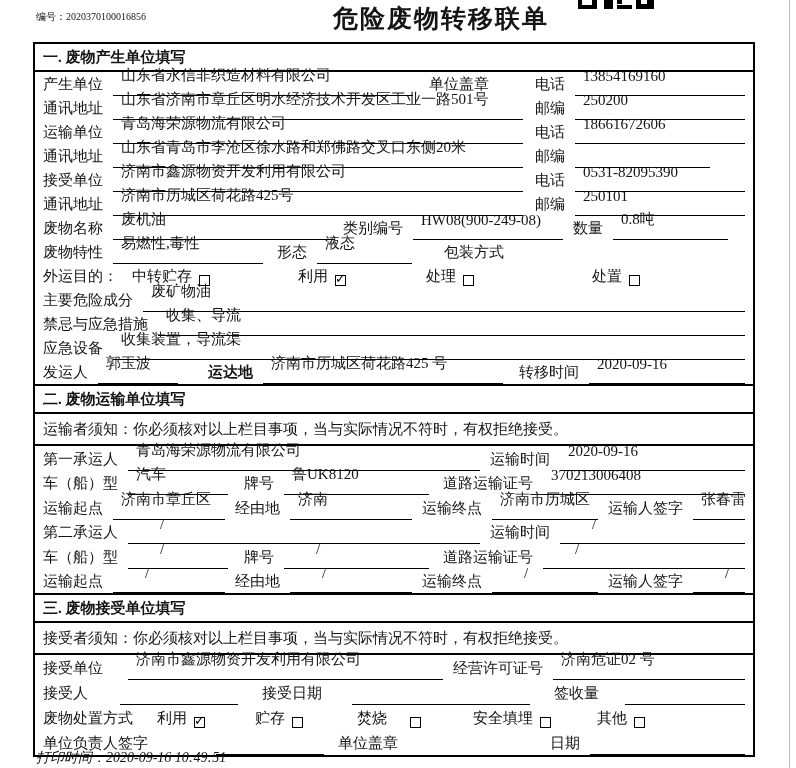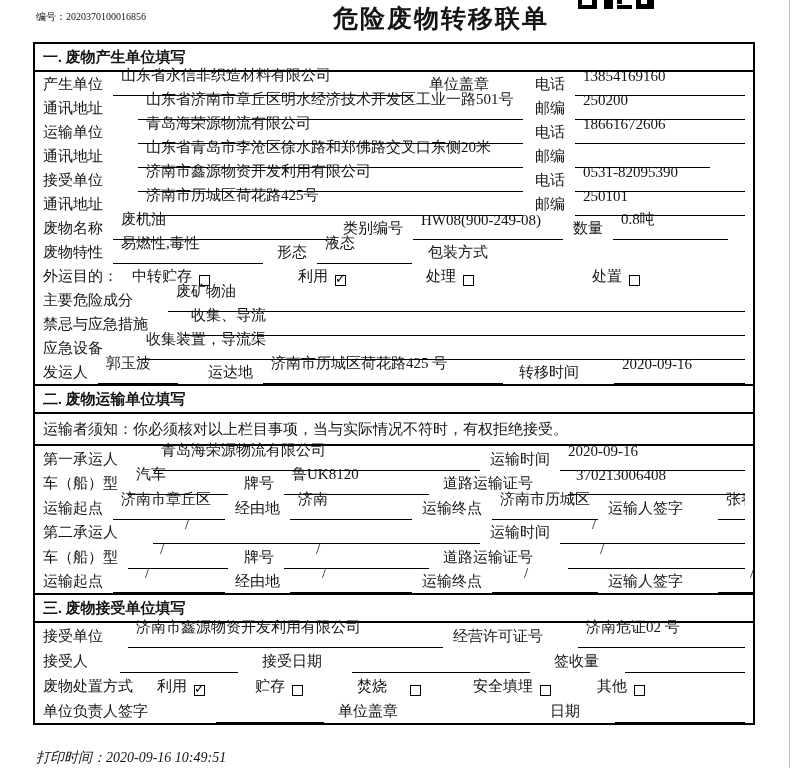--- a/index.html
+++ b/index.html
@@ -20,21 +20,21 @@
   .section + .section { border-top:2px solid #000; }
   .sec-h { font-weight:bold; font-size:15px; padding:4px 8px 3px; border-bottom:2px solid #000; white-space:nowrap; }
   .notice { padding:6px 8px 5px; border-bottom:2px solid #000; white-space:nowrap; }
 
   .row { display:flex; align-items:flex-end; height:24px; padding:0 8px; }
   .sec2 .row { height:24.5px; }
   .sec3 .row { height:25px; }
   .lbl { white-space:nowrap; margin-right:10px; padding-bottom:2px; flex:0 0 auto; }
   .u { border-bottom:1px solid #000; padding:0 4px 10px 8px; white-space:nowrap; overflow:hidden; flex:0 0 auto; min-height:17px; }
   .u.c { padding-left:32px; }
-  .fx { flex:1 1 auto;margin-left:25px; }
+  .fx { flex:1 1 auto; }
   .sp { flex:1 1 auto; }
 
   .opt { display:flex; align-items:flex-end; padding-bottom:2px; flex:0 0 auto; white-space:nowrap; }
   .cb { display:inline-block; width:11px; height:11px; border:1.5px solid #000; margin-left:7px; position:relative; flex:0 0 auto; }
   .cb.checked::after {
     content:"\2713"; position:absolute; left:-1px; top:-5px;
     font-size:13px; font-weight:bold; font-family:"DejaVu Sans",sans-serif; color:#000;
   }
   .footer { position:absolute; left:36px; top:749px; font-size:14px; white-space:nowrap;font-style:italic; }
 </style>
@@ -113,21 +113,21 @@
       <span class="u" style="width:150px;">HW08(900-249-08)</span>
       <span class="lbl" style="margin-left:10px;">数量</span>
       <span class="u" style="width:115px;">0.8吨</span>
     </div>
 
     <div class="row">
       <span class="lbl">废物特性</span>
       <span class="u" style="width:150px;">易燃性,毒性</span>
       <span class="lbl" style="margin-left:14px;">形态</span>
       <span class="u" style="width:95px;">液态</span>
-      <span class="lbl" style="margin-left:16px;font-family:Liberation Serif, serif;">包装方式</span>
+      <span class="lbl" style="margin-left:32px;font-family:Liberation Serif, serif;">包装方式</span>
     </div>
 
     <div class="row">
       <span class="lbl">外运目的：</span>
       <span class="opt" style="margin-left:4px;">
         <span>中转贮存</span>
         <span class="cb"></span>
       </span>
       <span class="opt" style="margin-left:88px;">
         <span>利用</span>
@@ -154,21 +154,21 @@
     </div>
 
     <div class="row">
       <span class="lbl">应急设备</span>
       <span class="u fx">收集装置，导流渠</span>
     </div>
 
     <div class="row">
       <span class="lbl">发运人</span>
       <span class="u" style="width:80px;">郭玉波</span>
-      <span class="lbl" style="margin-left:30px;">运达地</span>
+      <span class="lbl" style="margin-left:30px;font-weight:bold;">运达地</span>
       <span class="u" style="width:240px;">济南市历城区荷花路425 号</span>
       <span class="lbl" style="margin-left:16px;">转移时间</span>
       <span class="u fx">2020-09-16</span>
     </div>
   </div>
 
   <div class="section sec2">
     <div class="sec-h">二. 废物运输单位填写</div>
     <div class="notice">运输者须知：你必须核对以上栏目事项，当与实际情况不符时，有权拒绝接受。</div>
 
@@ -222,20 +222,21 @@
       <span class="u c" style="width:122px;">/</span>
       <span class="lbl" style="margin-left:10px;">运输终点</span>
       <span class="u c" style="width:106px;">/</span>
       <span class="lbl" style="margin-left:10px;">运输人签字</span>
       <span class="u fx c">/</span>
     </div>
   </div>
 
   <div class="section sec3">
     <div class="sec-h">三. 废物接受单位填写</div>
+    <div class="notice">接受者须知：你必须核对以上栏目事项，当与实际情况不符时，有权拒绝接受。</div>
 
     <div class="row">
       <span class="lbl">接受单位</span>
       <span class="u" style="width:315px;margin-left:15px;">济南市鑫源物资开发利用有限公司</span>
       <span class="lbl" style="margin-left:10px;">经营许可证号</span>
       <span class="u fx">济南危证02 号</span>
     </div>
 
     <div class="row">
       <span class="lbl">接受人</span>

